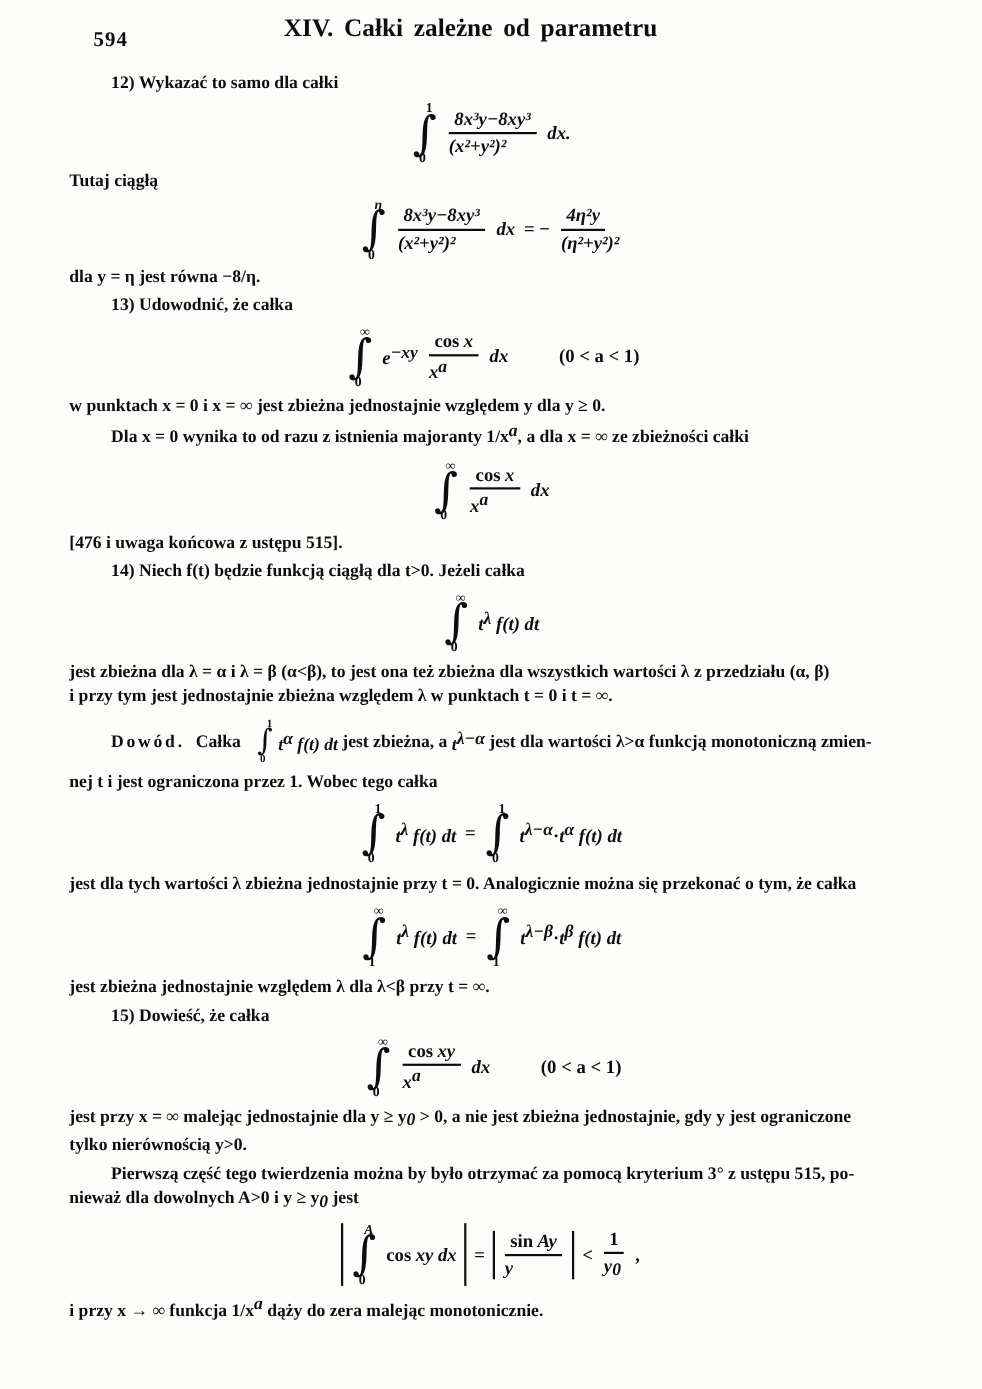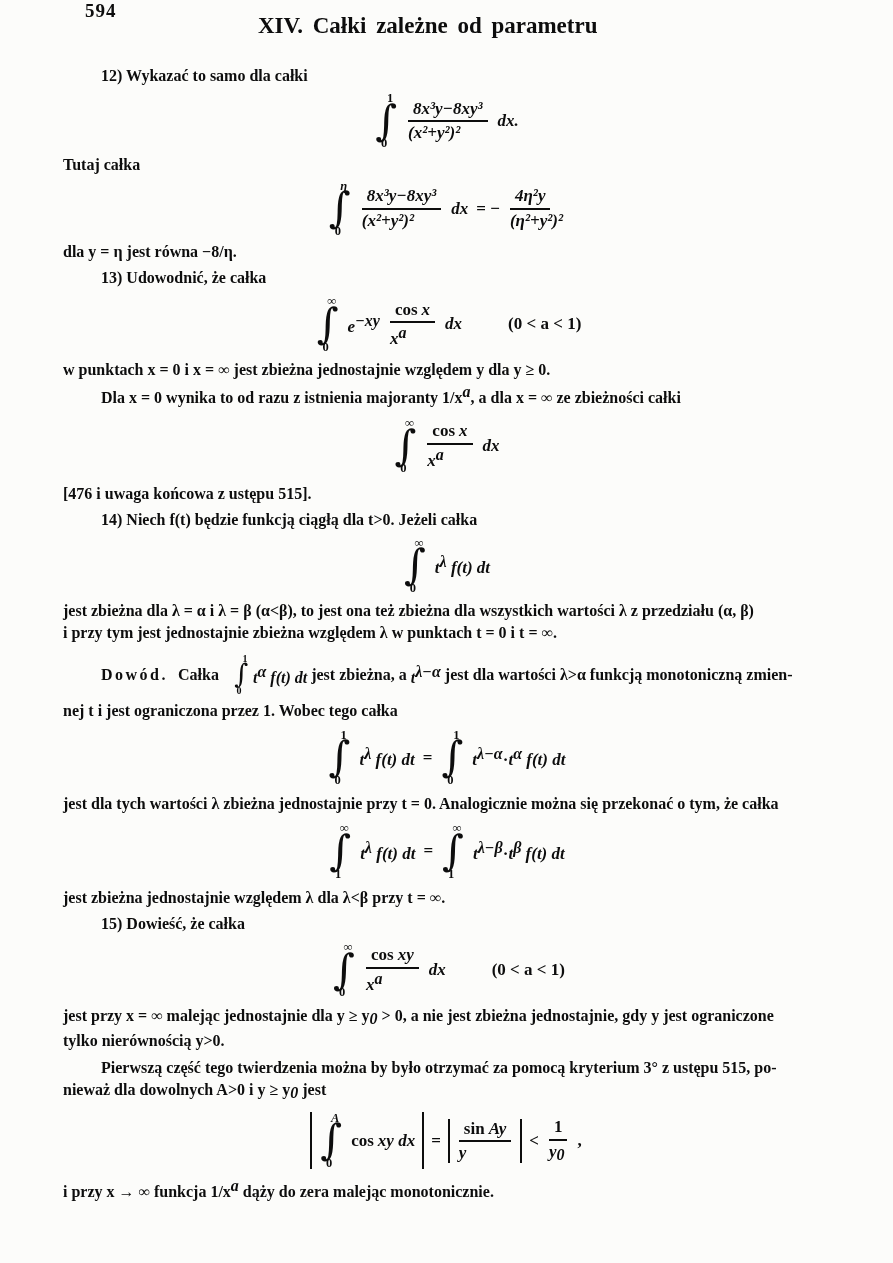--- a/index.html
+++ b/index.html
@@ -7,21 +7,21 @@
     position:relative;
     width:893px;height:1263px;
     background:#fcfcfa;
     color:#0d0d0d;
     font-family:"Liberation Serif","DejaVu Serif",serif;
     font-weight:700;
     overflow:hidden;
   }
   
   .header{position:relative;height:26px;padding-top:13px;font-size:18px;}
-  .pageno{position:absolute;left:85px;top:0;font-size:19px;letter-spacing:1px;}
+  .pageno{position:absolute;left:85px;top:26px;font-size:19px;letter-spacing:1px;}
   .chapter{position:absolute;left:258px;top:13px;font-size:23px;word-spacing:4px;}
   
   .p{margin:0 34px 0 63px;font-size:16px;line-height:22px;}
   .indent{text-indent:38px;}
   .it{font-style:italic;}
   .sperren{letter-spacing:2.5px;}
   sup.m, sub.m{font-style:italic;font-size:16px;font-weight:700;}
   sup.m{vertical-align:6px;}
   sub.m{vertical-align:-3px;}
   
@@ -65,21 +65,21 @@
       <span class="isign">∫</span>
       <span class="lim lo">0</span>
     </span>
     <span class="frac">
       <span class="num it">8x³y−8xy³</span>
       <span class="den it">(x²+y²)²</span>
     </span>
     <span class="mtext it">dx.</span>
   </div>
 
-  <p class="p">Tutaj całka</p>
+  <p class="p">Tutaj ciągłą</p>
 
   <div class="formula" style="margin:4px 0">
     <span class="intcol">
       <span class="lim up it">η</span>
       <span class="isign">∫</span>
       <span class="lim lo">0</span>
     </span>
     <span class="frac">
       <span class="num it">8x³y−8xy³</span>
       <span class="den it">(x²+y²)²</span>

